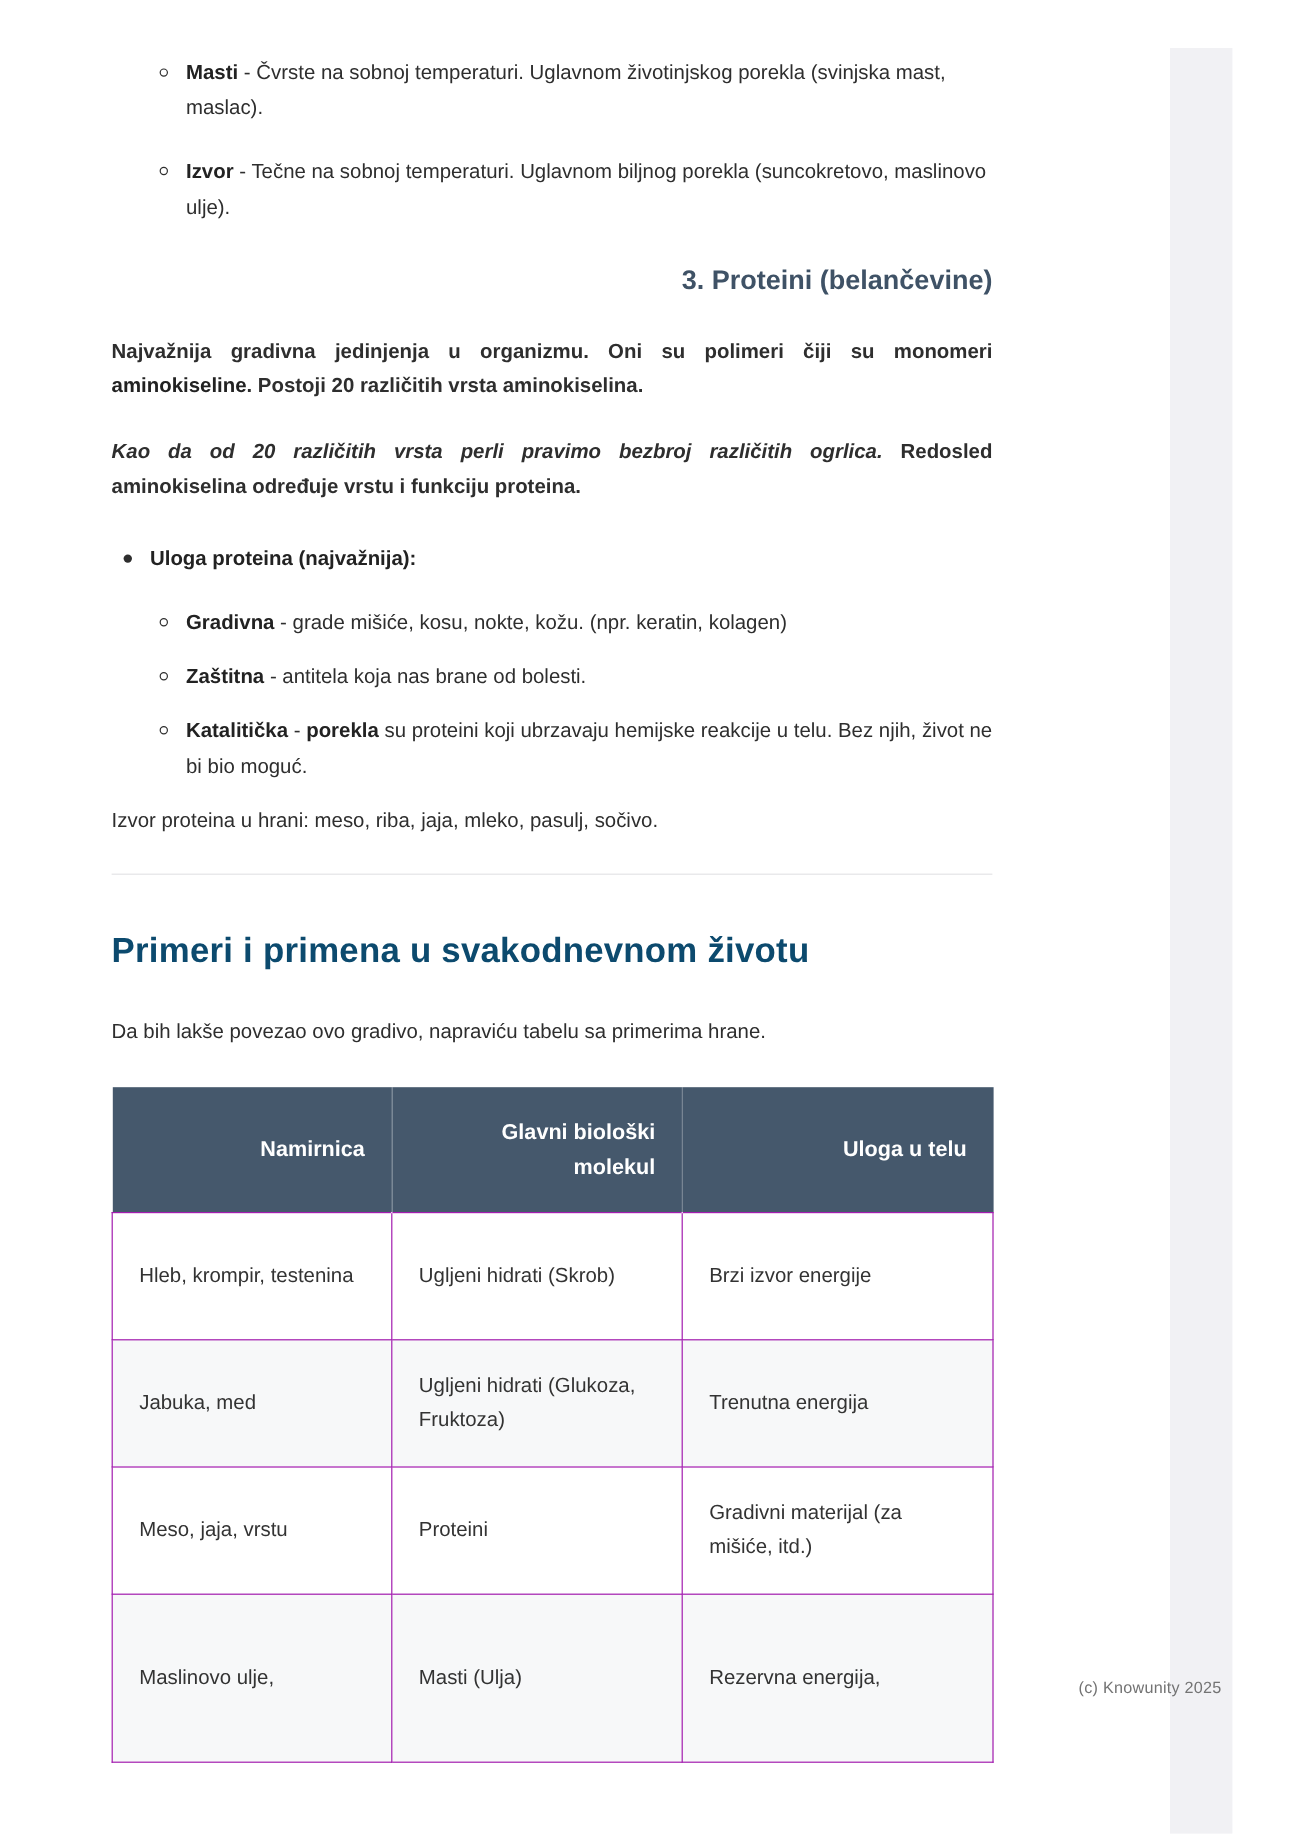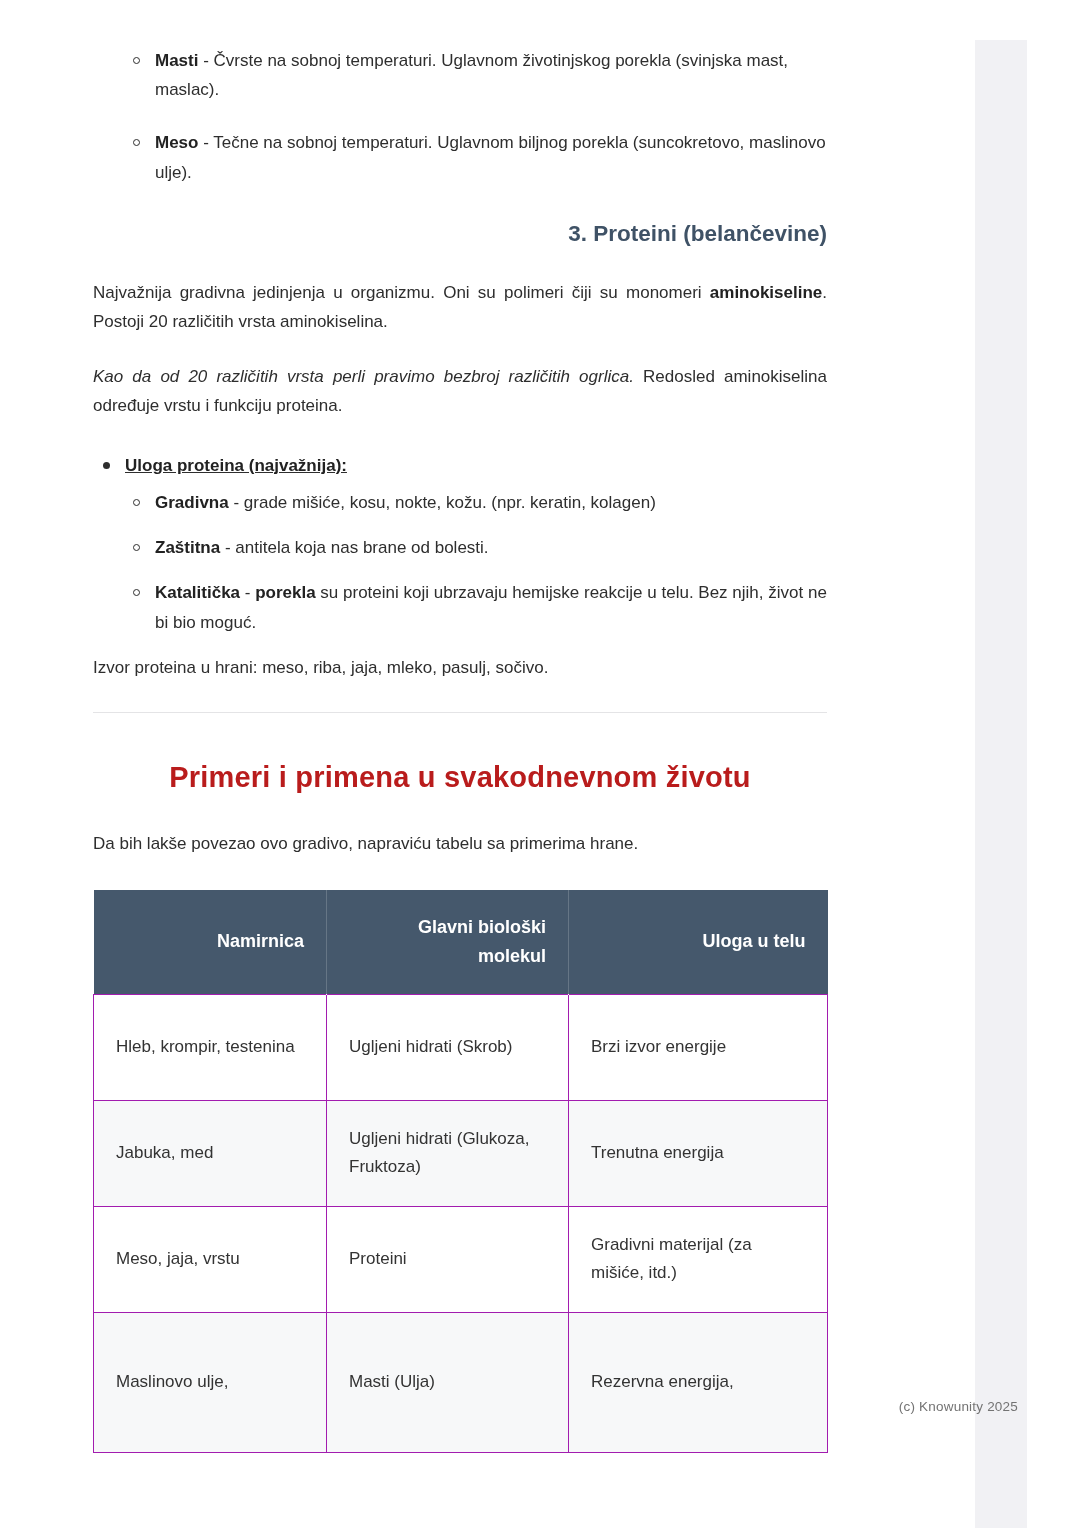--- a/index.html
+++ b/index.html
@@ -28,34 +28,33 @@
   .li { display:flex; align-items:flex-start; }
   .li .marker {
     flex:0 0 auto; width:7px; height:7px; border-radius:50%;
     margin-top:11px;
   }
   .marker.hollow { border:1.6px solid #2e2e2e; }
   .marker.solid  { background:#2e2e2e; }
   .sub .marker   { margin-left:40px; margin-right:15px; }
   .top .marker   { margin-left:10px; margin-right:15px; }
   .fats-list .li { margin-bottom:24px; }
-  .roles-title.li { margin-bottom:8px;text-decoration:underline; }
+  .roles-title.li { margin-bottom:24px; }
   .roles-list .li { margin-bottom:16px; }
   .roles-list { margin-bottom:14px; }
   strong { color:#222222; }
   h3.section-heading {
     margin:28px 0 24px; font-size:22.5px; font-weight:bold; color:#3f5266;text-align:right;
   }
   h2.big-heading {
-    margin:40px 0 26px; font-size:29px; font-weight:bold; color:#b91c1c;
+    margin:40px 0 26px; font-size:29px; font-weight:bold; color:#0c4a6e;
     letter-spacing:0.2px;
-    text-align:center;
   }
   p { margin:0 0 26px; }
-  p.just { text-align:justify; }
+  p.just { text-align:justify;font-weight:bold; }
   p.analogy { margin-bottom:30px; }
   p.sources { margin:8px 0 0; }
   hr.divider {
     border:none; border-top:1px solid #e4e4e6; margin:30px 0 0;
   }
   p.table-intro { margin-bottom:32px; }
   table.food-table {
     width:734px; border-collapse:collapse; table-layout:fixed;
   }
   .col-1 { width:233px; } .col-2 { width:242px; } .col-3 { width:259px; }
@@ -81,21 +80,21 @@
 
 <div class="content">
 
   <ul class="fats-list">
     <li class="li sub">
       <span class="marker hollow"></span>
       <div><strong>Masti</strong><span> - Čvrste na sobnoj temperaturi. Uglavnom životinjskog porekla (svinjska mast, maslac).</span></div>
     </li>
     <li class="li sub">
       <span class="marker hollow"></span>
-      <div><strong>Meso</strong><span> - Tečne na sobnoj temperaturi. Uglavnom biljnog porekla (suncokretovo, maslinovo ulje).</span></div>
+      <div><strong>Izvor</strong><span> - Tečne na sobnoj temperaturi. Uglavnom biljnog porekla (suncokretovo, maslinovo ulje).</span></div>
     </li>
   </ul>
 
   <h3 class="section-heading">3. Proteini (belančevine)</h3>
 
   <p class="just"><span>Najvažnija gradivna jedinjenja u organizmu. Oni su polimeri čiji su monomeri </span><strong>aminokiseline</strong><span>. Postoji 20 različitih vrsta aminokiselina.</span></p>
 
   <p class="just analogy"><em>Kao da od 20 različitih vrsta perli pravimo bezbroj različitih ogrlica.</em><span> Redosled aminokiselina određuje vrstu i funkciju proteina.</span></p>
 
   <ul>

